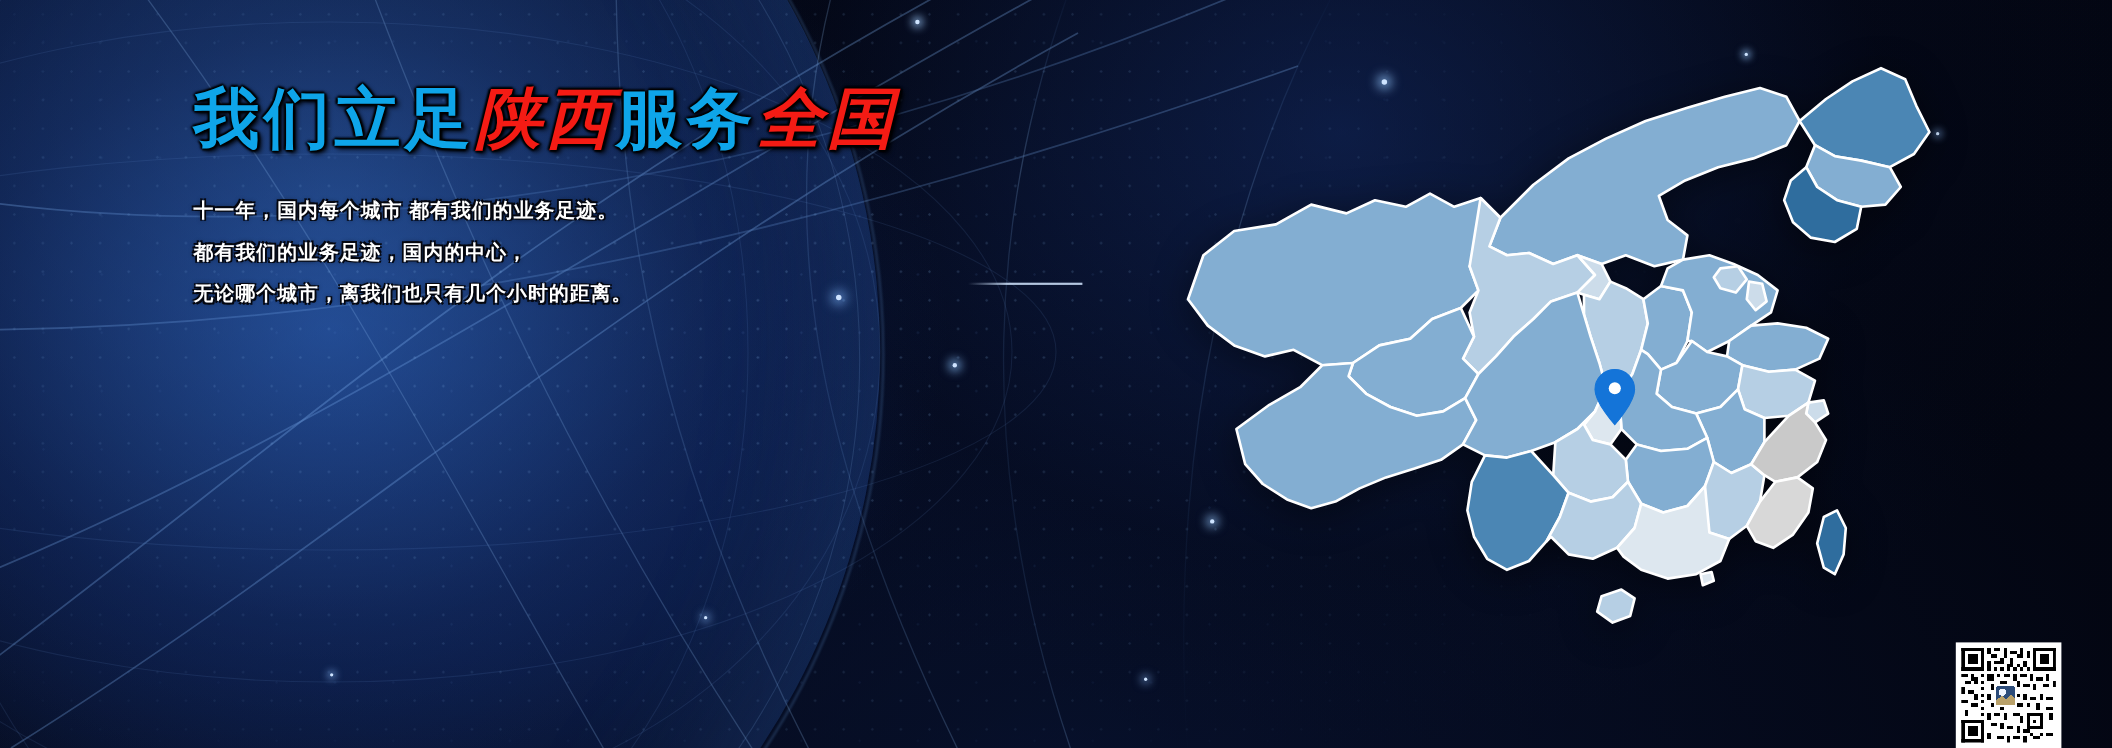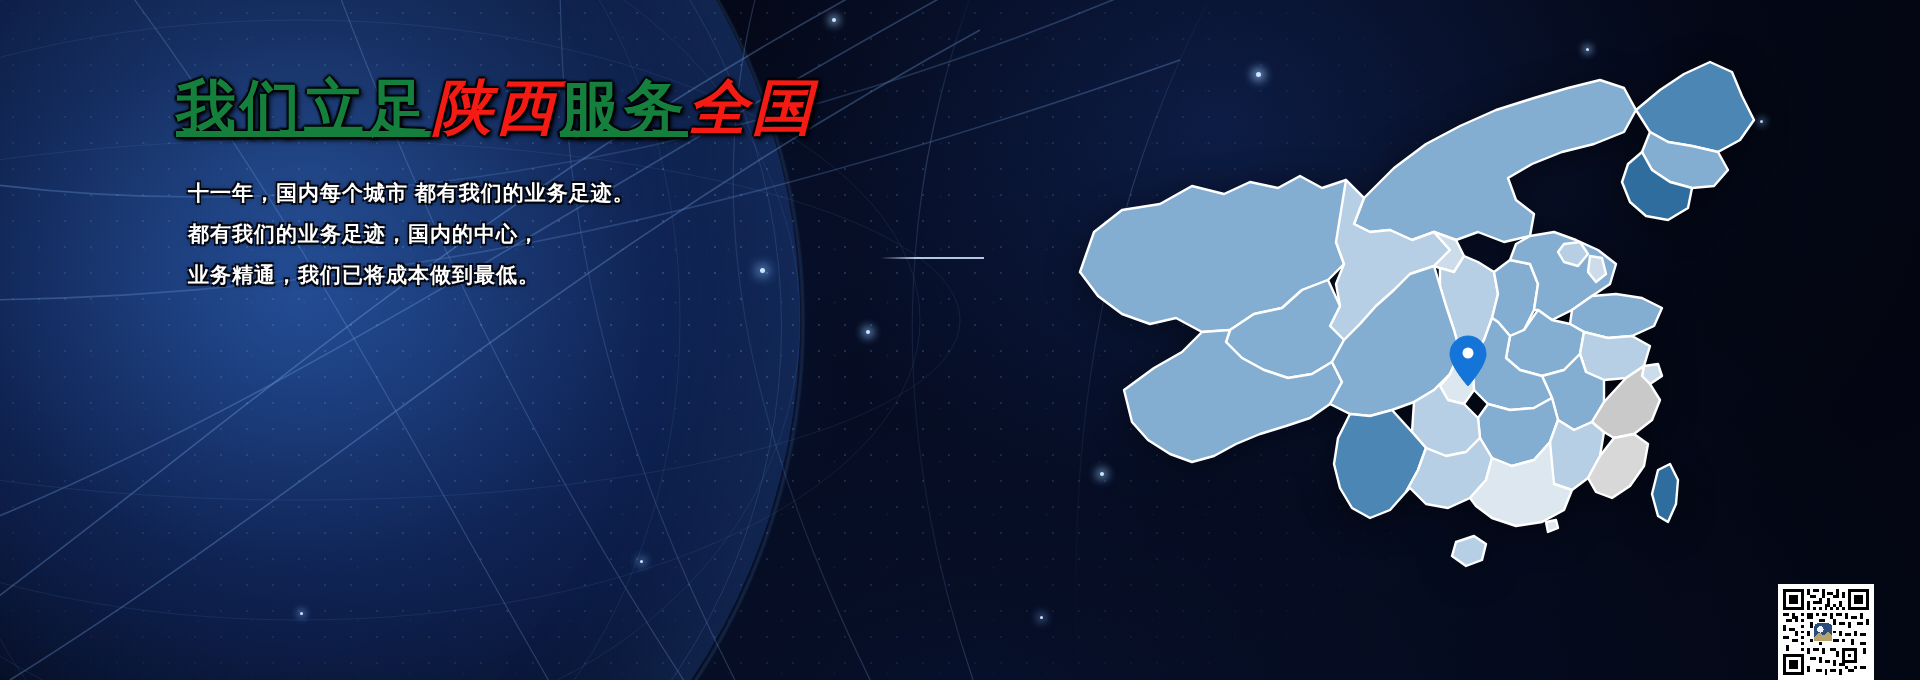--- a/index.html
+++ b/index.html
@@ -69,41 +69,40 @@
   .copy{position:absolute; left:176px; top:78px; width:900px;}
   .headline{
     font-size:60px;
     line-height:1;
     font-weight:700;
     letter-spacing:4px;
     white-space:nowrap;
     margin:0 0 44px 0;
   }
   .headline .w{
-    color:#15803d;
+    color:#0ea5e9;
     text-shadow:
       0 0 2px #000, 2px 0 2px #000, -2px 0 2px #000, 0 2px 2px #000, 0 -2px 2px #000,
       3px 3px 5px rgba(0,0,0,.95);
-    text-decoration: underline;
   }
   .headline .r{
     color:#f41b14;
     text-shadow:
       0 0 2px #000, 2px 0 2px #000, -2px 0 2px #000, 0 2px 2px #000, 0 -2px 2px #000,
       3px 3px 5px rgba(0,0,0,.95);
     font-style: italic;
   }
   .body-line{
-    font-size:21px;
+    font-size:18px;
     line-height:1;
     color:#ffffff;
     font-weight:700;
     letter-spacing:1px;
     white-space:nowrap;
-    margin:0 0 20px 12px;
+    margin:0 0 20px 0;
     text-shadow:
       -1.6px -1.6px 0 #05070f, 1.6px -1.6px 0 #05070f,
       -1.6px  1.6px 0 #05070f, 1.6px  1.6px 0 #05070f,
       0 0 5px rgba(0,0,0,.9);
   }
   .divider{
     position:absolute;
     left:880px; top:257px;
     width:104px; height:2px;
     background:linear-gradient(90deg, rgba(190,215,255,.0) 0%, rgba(210,230,255,.85) 35%, rgba(210,230,255,.85) 100%);
@@ -188,21 +187,21 @@
   <div class="star" style="left:1040px;top:616px;width:3px;height:3px;box-shadow:0 0 8px 3px rgba(140,190,255,.5);"></div>
   <div class="star" style="left:300px;top:612px;width:3px;height:3px;box-shadow:0 0 7px 3px rgba(140,190,255,.45);"></div>
   <div class="star" style="left:1760px;top:120px;width:3px;height:3px;box-shadow:0 0 7px 3px rgba(140,190,255,.45);"></div>
 
   <div class="copy">
 
     <h1 class="headline"><span class="w">我们立足</span><span class="r">陕西</span><span class="w">服务</span><span class="r">全国</span></h1>
 
     <p class="body-line">十一年，国内每个城市 都有我们的业务足迹。</p>
     <p class="body-line">都有我们的业务足迹，国内的中心，</p>
-    <p class="body-line">业务精通，我们已将成本做到最低。</p>
+    <p class="body-line">无论哪个城市，离我们也只有几个小时的距离。</p>
   </div>
 
   <div class="divider"></div>
 
   <div class="map-wrap">
     <svg viewBox="0 0 800 600" preserveAspectRatio="xMidYMid meet">
       <g class="prov">
 
         <path fill="#83aed2" d="M16 254 L30 214 L58 192 L96 186 L128 168 L160 176 L186 164 L214 170 L236 158 L258 170 L282 162 L300 180 L290 206 L272 224 L280 246 L264 262 L238 272 L218 290 L190 296 L166 312 L138 314 L112 300 L86 306 L58 296 L34 278 Z"></path>
 

